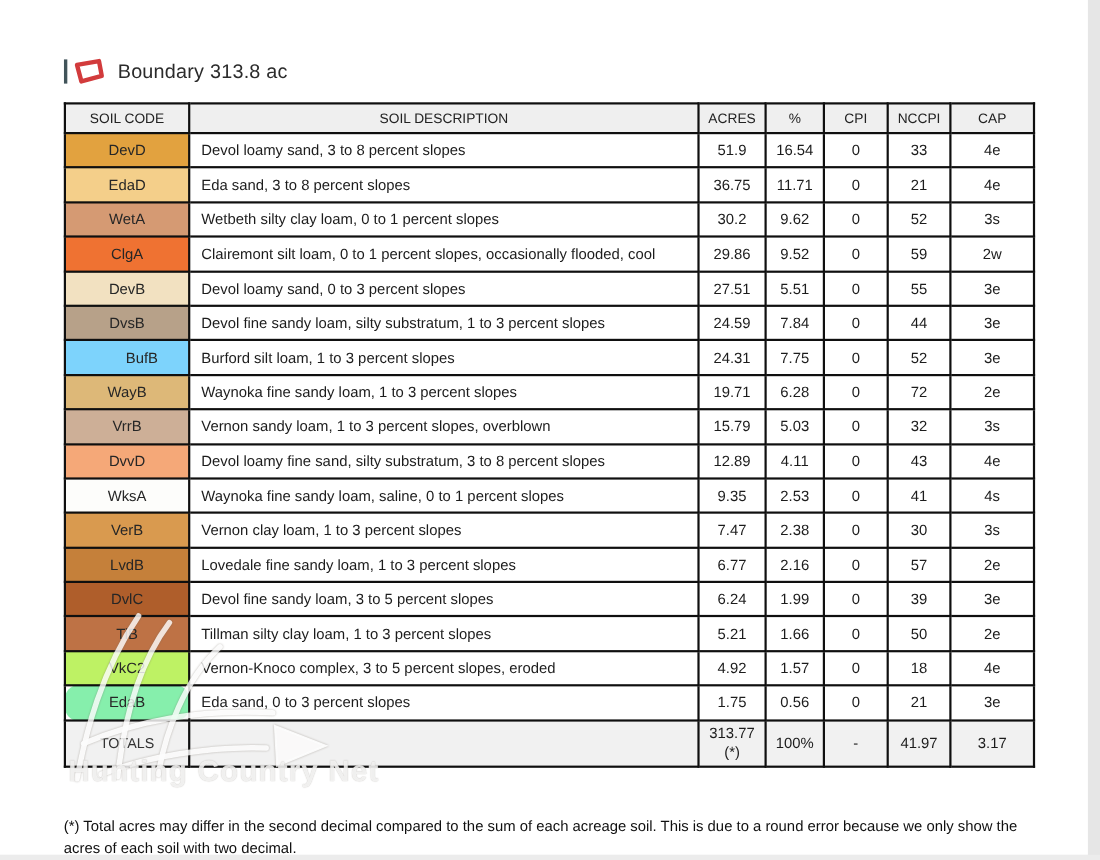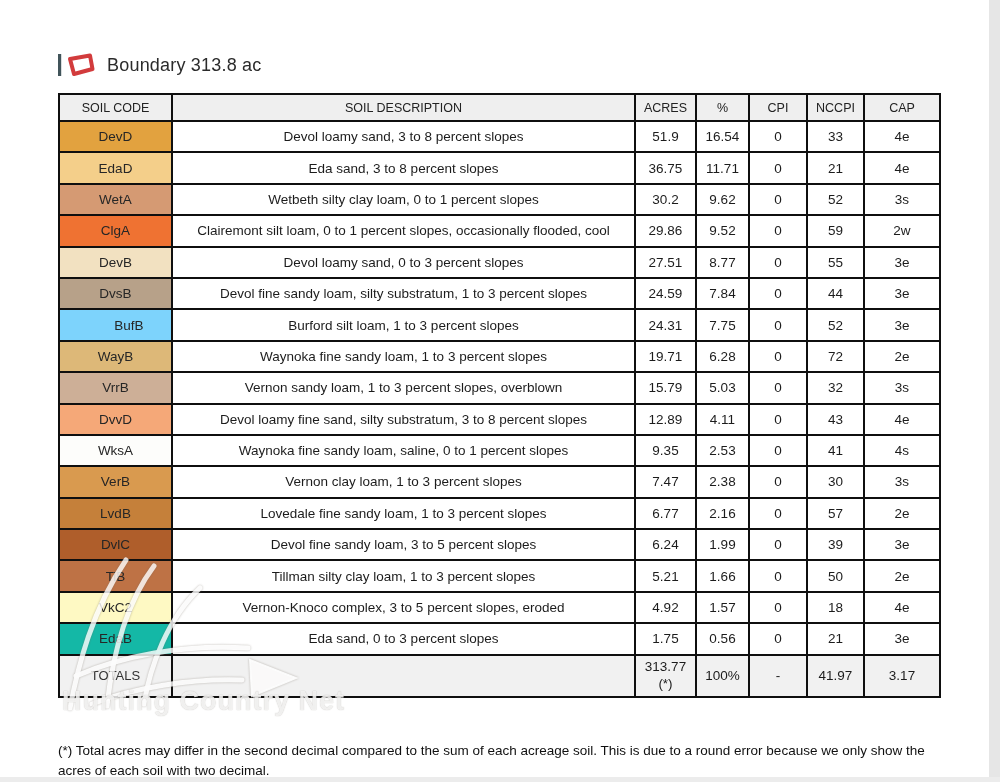--- a/index.html
+++ b/index.html
@@ -29,21 +29,21 @@
     font-size:13.5px; color:#1c1c1c;
   }
   .soil-table th, .soil-table td { border:2px solid #0f0f0f; }
   .soil-table thead th {
     height:27px; background:#efefef; font-weight:400; font-size:12.5px; color:#222;
     text-align:center;
   }
   .soil-table thead th.desc { text-align:center; }
   .soil-table tbody td { height:31.4px; text-align:center; background:#ffffff; }
   .soil-table tbody td.code { font-size:13.5px; color:#262626; }
-  .soil-table tbody td.desc { text-align:center; }
+  .soil-table tbody td.desc { text-align:left; padding-left:10px; }
   .soil-table tfoot td { height:42px; background:#f1f1f1; text-align:center; }
   .soil-table tfoot td.code { font-size:13px; color:#333; }
   .soil-table td.break { word-break:break-all; line-height:1.25; padding:0 4px; }
   .footnote {
     position:absolute; left:58px; top:741px; width:892px;
     font-size:13.5px; color:#101010; line-height:1.45;
   }
   .watermark {
     position:absolute; left:52px; top:548px; width:300px; height:165px;
     pointer-events:none; opacity:.85;
@@ -125,21 +125,21 @@
       <td>29.86</td>
       <td>9.52</td>
       <td>0</td>
       <td>59</td>
       <td>2w</td>
     </tr>
         <tr>
       <td class="code" style="background: rgb(242, 225, 193);">DevB</td>
       <td class="desc">Devol loamy sand, 0 to 3 percent slopes</td>
       <td>27.51</td>
-      <td>8.77</td>
+      <td>5.51</td>
       <td>0</td>
       <td>55</td>
       <td>3e</td>
     </tr>
         <tr>
       <td class="code" style="background: rgb(183, 161, 137);">DvsB</td>
       <td class="desc">Devol fine sandy loam, silty substratum, 1 to 3 percent slopes</td>
       <td>24.59</td>
       <td>7.84</td>
       <td>0</td>
@@ -221,30 +221,30 @@
         <tr>
       <td class="code" style="background: rgb(190, 114, 69);">TiB</td>
       <td class="desc">Tillman silty clay loam, 1 to 3 percent slopes</td>
       <td>5.21</td>
       <td>1.66</td>
       <td>0</td>
       <td>50</td>
       <td>2e</td>
     </tr>
         <tr>
-      <td class="code" style="background: #fef9c3;">VkC2</td>
+      <td class="code" style="background: #bef264;">VkC2</td>
       <td class="desc">Vernon-Knoco complex, 3 to 5 percent slopes, eroded</td>
       <td>4.92</td>
       <td>1.57</td>
       <td>0</td>
       <td>18</td>
       <td>4e</td>
     </tr>
         <tr>
-      <td class="code" style="background: #14b8a6;">EdaB</td>
+      <td class="code" style="background: #86efac; border-radius: 12px;">EdaB</td>
       <td class="desc">Eda sand, 0 to 3 percent slopes</td>
       <td>1.75</td>
       <td>0.56</td>
       <td>0</td>
       <td>21</td>
       <td>3e</td>
     </tr>
       </tbody>
     <tfoot>
       <tr>

